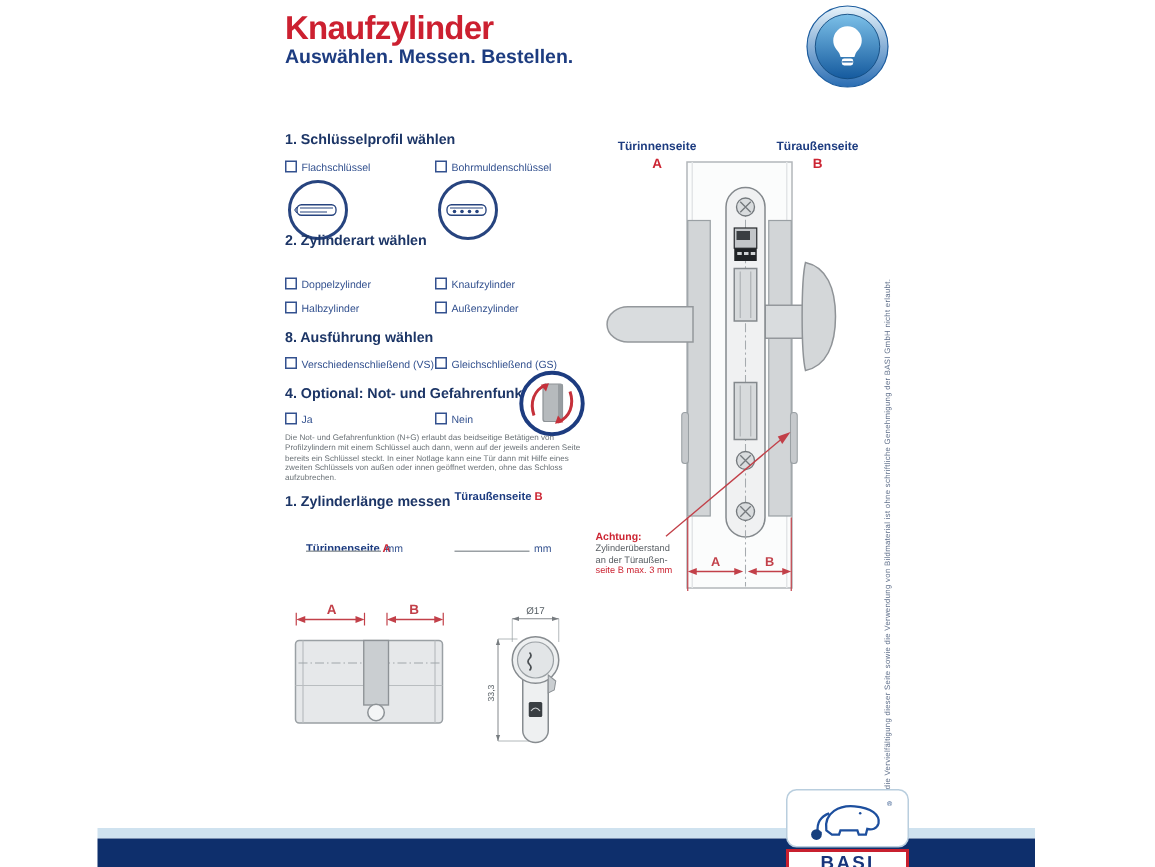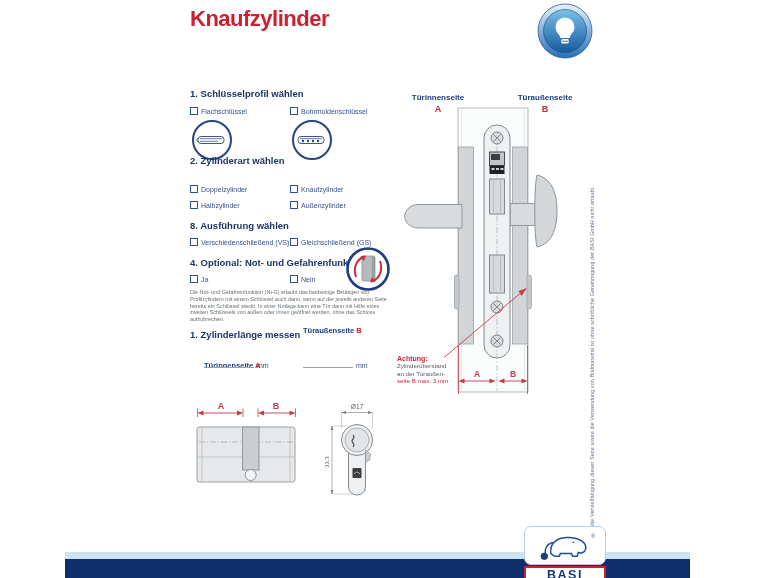--- a/index.html
+++ b/index.html
@@ -31,20 +31,21 @@
             display:flex;align-items:center;justify-content:center;}
   .logo-text{margin-top:1px;background:#fff;border:2px solid #c8202f;height:16px;line-height:15px;
              text-align:center;font-size:12.5px;font-weight:bold;color:#17357c;letter-spacing:1.5px;}
 </style>
 </head>
 <body>
 
 <div class="page">
 
   <div class="abs title" style="left:190px;top:6px;">Knaufzylinder</div>
+  <div class="abs subtitle" style="left:190px;top:30px;">Auswählen. Messen. Bestellen.</div>
 
   <svg class="abs" style="left:537px;top:3px;" width="56" height="56" viewBox="0 0 56 56">
     <defs>
       <linearGradient id="gRing" x1="0" y1="0" x2="0" y2="1">
         <stop offset="0" stop-color="#e8f4fb"></stop>
           <stop offset="1" stop-color="#2a6db3"></stop>
       </linearGradient>
       <linearGradient id="gInner" x1="0" y1="0" x2="0" y2="1">
         <stop offset="0" stop-color="#7cc0e8"></stop>
           <stop offset="1" stop-color="#155a9e"></stop>

